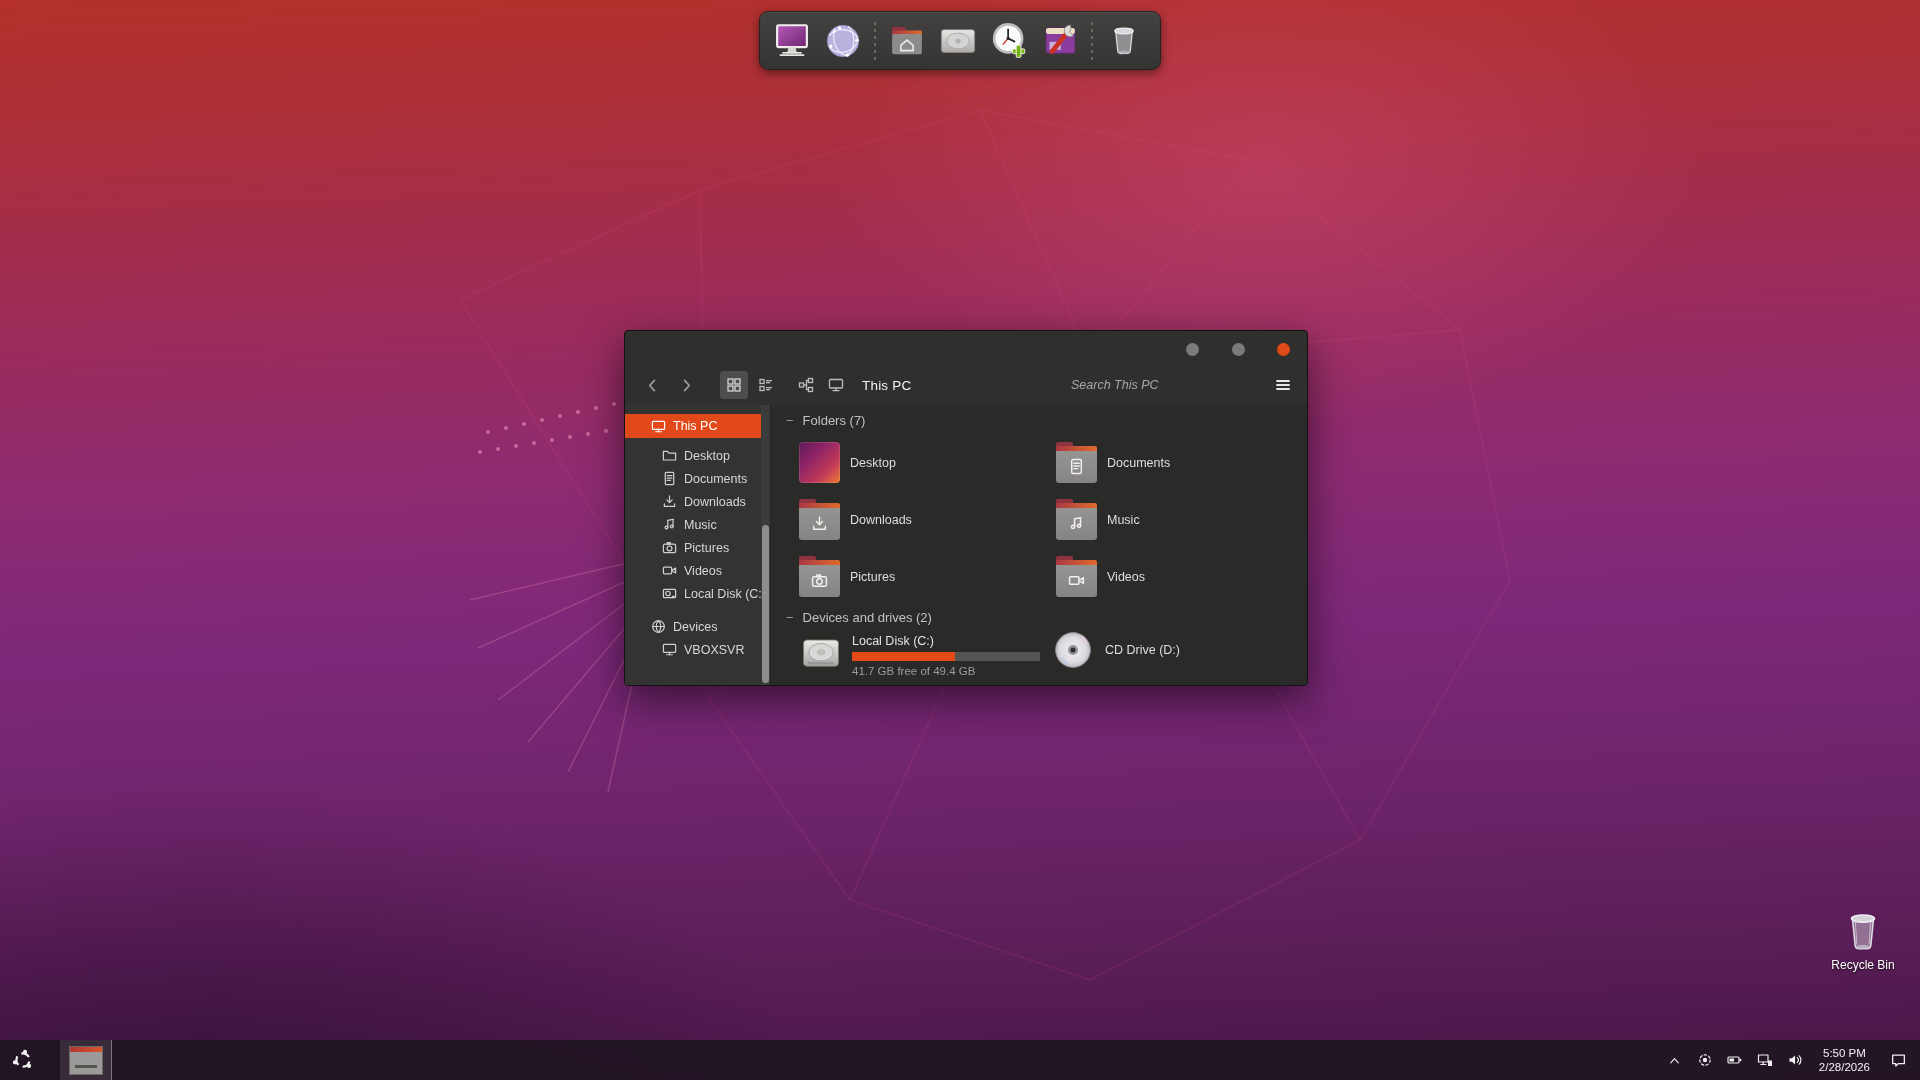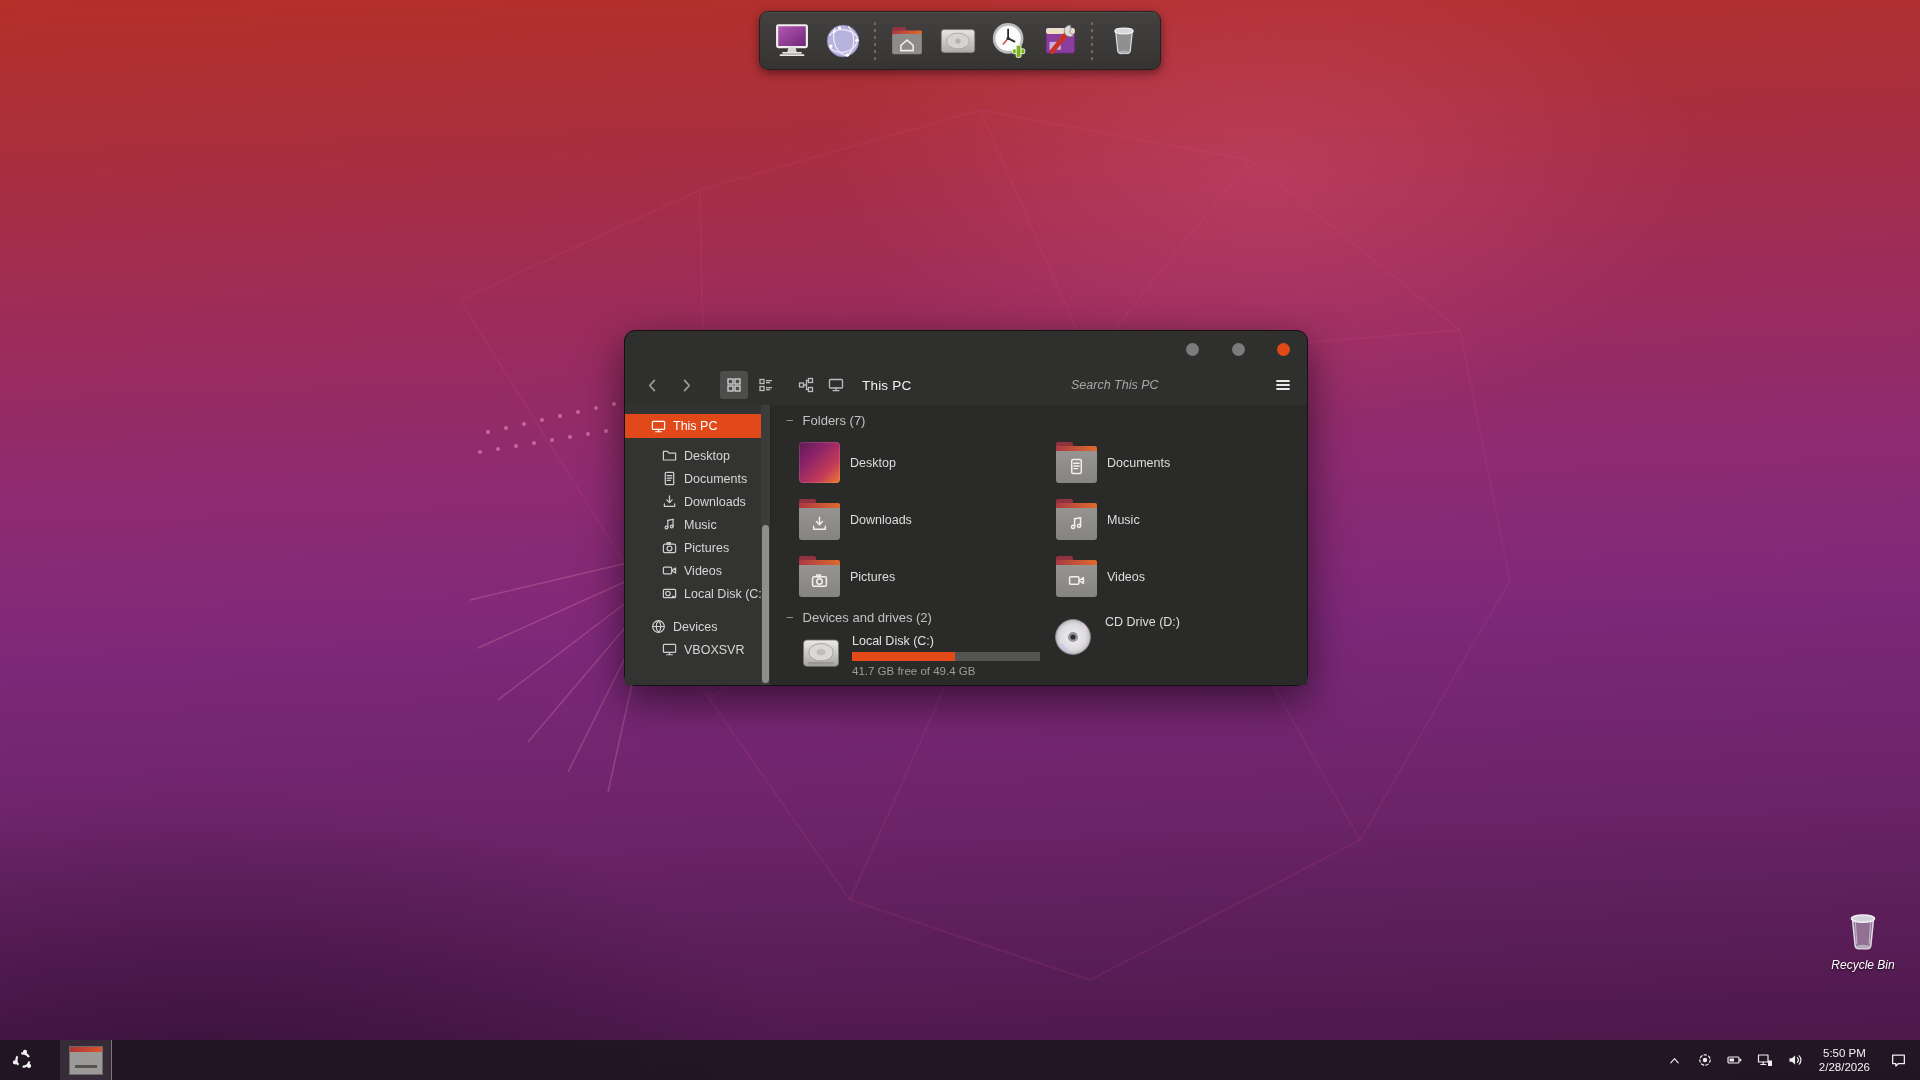--- a/index.html
+++ b/index.html
@@ -18,21 +18,21 @@
   
   #dock { position:absolute; left:759px; top:11px; width:402px; height:59px;
     background:linear-gradient(#434240,#353432); border:1px solid #23221f; border-radius:9px;
     box-shadow:0 3px 10px rgba(0,0,0,0.45), inset 0 1px 0 rgba(255,255,255,0.08);
     display:flex; align-items:center; padding:0 10px; gap:7px; }
   .dock-btn { width:44px; height:46px; display:flex; align-items:center; justify-content:center; border-radius:6px; }
   .dock-sep { width:6px; height:42px; background-image:radial-gradient(circle, #6a6966 1.2px, transparent 1.4px); background-size:6px 7px; background-position:center top; background-repeat:repeat-y; }
 
   
   #window { position:absolute; left:624px; top:330px; width:684px; height:356px;
-    background:#2f2f2d; border:1px solid #121212; border-radius:11px;
+    background:#2f2f2d; border:1px solid #121212; border-radius:4px;
     box-shadow:0 14px 42px rgba(0,0,0,0.55); }
   #titlebar { position:relative; height:34px; }
   .win-dot { position:absolute; top:12px; width:13px; height:13px; border-radius:50%; }
   #dot-min { right:108px; background:#7b7b7b; }
   #dot-max { right:62px;  background:#7b7b7b; }
   #dot-close { right:17px; background:#e14a17; }
 
   #toolbar { position:relative; height:40px; display:flex; align-items:center; padding-left:13px; }
   .tb-btn { display:flex; align-items:center; justify-content:center; width:28px; height:28px; border-radius:3px; color:#b9b9b9; }
   .tb-btn.sel { background:#4d4d4b; }
@@ -66,24 +66,24 @@
   .folder-ic .strip { position:absolute; left:0; top:-1px; width:100%; height:7px; border-radius:2px 2px 0 0; background:linear-gradient(90deg,#a93a42,#e06a2c); }
   .folder-ic .body { position:absolute; left:0; top:4px; width:100%; height:32px; border-radius:0 0 3px 3px; background:linear-gradient(#969492,#868482); display:flex; align-items:center; justify-content:center; }
   .fg { width:17px; height:17px; stroke:#f2f0ee; fill:none; stroke-width:1.4; stroke-linecap:round; stroke-linejoin:round; }
   .desktop-ic { width:41px; height:41px; border-radius:4px; background:linear-gradient(135deg,#5d1a55 0%,#8e2468 35%,#c23a58 70%,#ef7a30 100%); box-shadow:inset 0 0 0 1px rgba(255,255,255,0.12); }
   #drive-row { position:absolute; left:28px; top:228px; display:flex; }
   #drive-text { margin-left:9px; padding-top:1px; }
   #drive-label { color:#e2e2e2; font-size:12.5px; }
   #drive-bar { width:188px; height:9px; background:#545452; margin-top:4px; }
   #drive-bar-fill { height:100%; background:#e34a17; }
   #drive-detail { color:#9d9d9d; font-size:11.5px; margin-top:4px; }
-  #cd-row { position:absolute; left:280px; top:210px; display:flex; height:48px; }
+  #cd-row { position:absolute; left:280px; top:221px; display:flex; align-items:center; height:48px; }
 
   
-  #recycle { position:absolute; left:1828px; top:908px; width:70px; text-align:center;font-style:italic; }
+  #recycle { position:absolute; left:1828px; top:908px; width:70px; text-align:center; }
   #recycle-label { margin-top:2px; color:#ffffff; font-size:12px; text-shadow:0 1px 2px rgba(0,0,0,0.8); }
 
   
   #taskbar { position:absolute; left:0; bottom:0; width:1920px; height:40px; background:rgba(32,21,34,0.96);
     display:flex; align-items:center; }
   #start-btn { width:46px; height:40px; display:flex; align-items:center; justify-content:center; }
   #task-item { width:52px; height:40px; display:flex; align-items:center; justify-content:center;
     background:rgba(255,255,255,0.10); border-right:1px solid rgba(255,255,255,0.35); }
   #thumb { position:relative; width:34px; height:29px; background:#9c9a98; border:1px solid #6a6a68; }
   #thumb .t-strip { position:absolute; left:0; top:0; width:100%; height:5px; background:linear-gradient(90deg,#b03636,#d8552c); }

